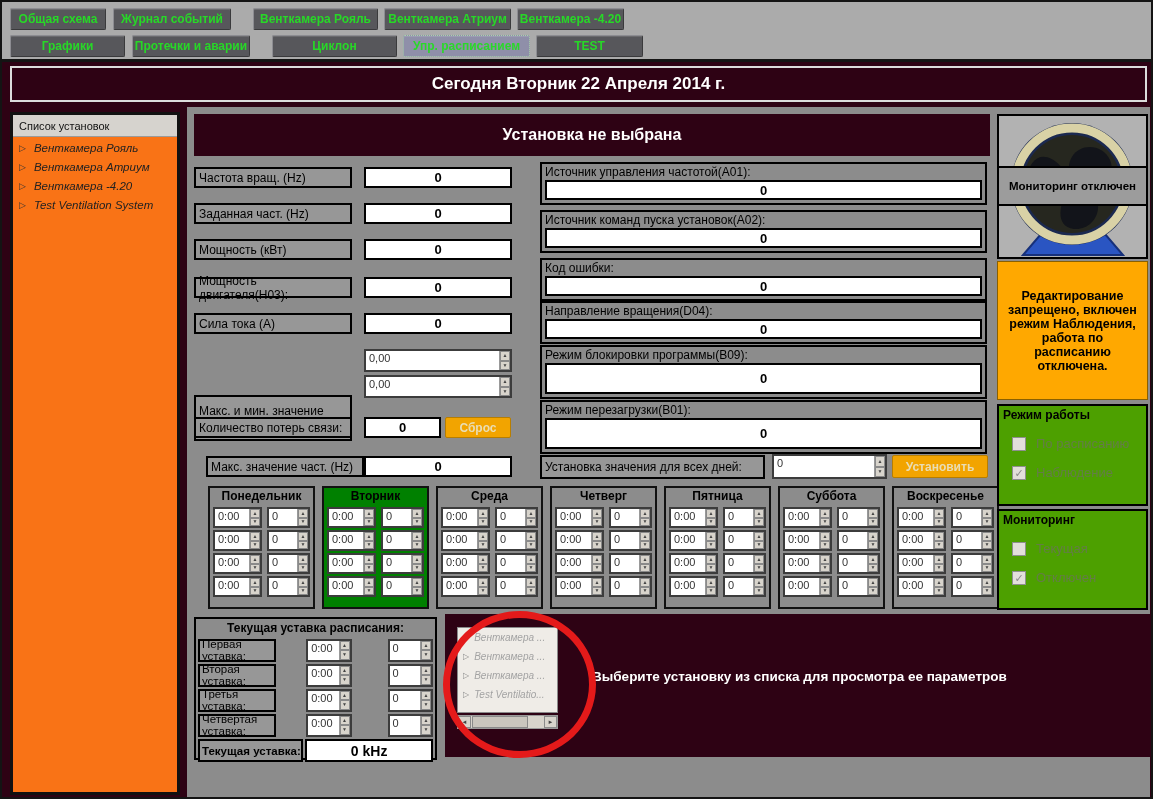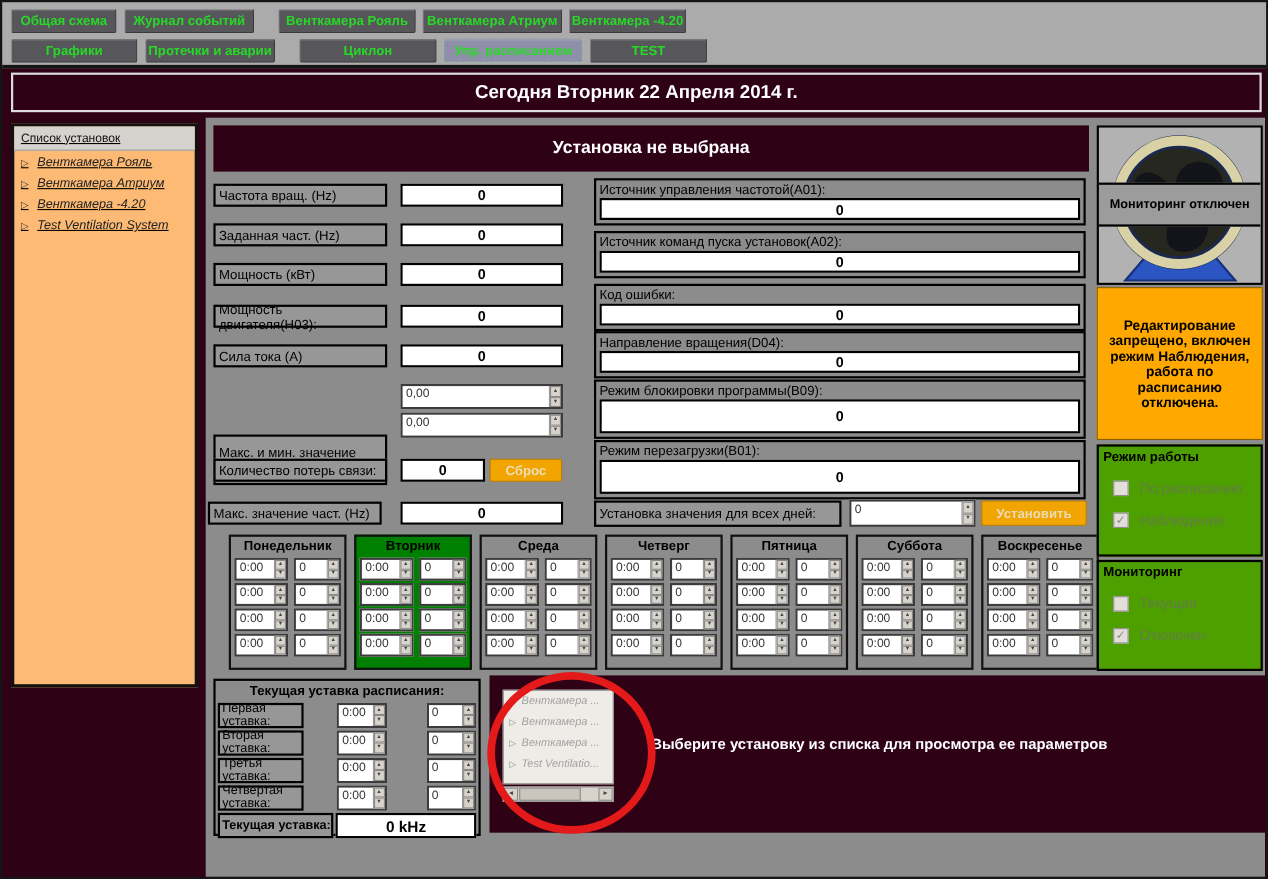--- a/index.html
+++ b/index.html
@@ -13,21 +13,21 @@
   .tb-btn { height:22px; background:#57575b; border:1px solid #3a3a3c; border-top-color:#8d8d92; border-left-color:#8d8d92;
             border-radius:2px; color:#27d827; font-weight:bold; font-size:12px; display:flex; align-items:center; justify-content:center;
             cursor:pointer; box-shadow:inset 0 1px 0 rgba(255,255,255,.12); }
   .tb-btn.active { background:#8f8fa9; border:1px dotted #aad4aa; color:#2ad82a; }
 
   
   .datebar { position:absolute; left:8px; top:64px; width:1137px; height:36px; background:#2e0214; border:2px solid #dcdcdc;
              color:#fff; font-weight:bold; font-size:17px; display:flex; align-items:center; justify-content:center; }
 
   
-  .sidebar { position:absolute; left:8px; top:110px; width:170px; height:513px; background:#fdba74; border:3px solid #111;text-decoration:underline; }
+  .sidebar { position:absolute; left:8px; top:110px; width:170px; height:683px; background:#f97316; border:3px solid #111; }
   .sb-header { height:22px; background:#d6d3ce; border-bottom:1px solid #9a9a9a; font-size:11px; color:#111; display:flex; align-items:center; padding:0 6px; }
   .sb-item { display:flex; align-items:center; height:16px; margin:3px 0 0 6px; font-size:11.5px; font-style:italic; color:#222; cursor:pointer; }
   .tri { font-style:normal; font-size:9px; color:#333; margin-right:8px; }
 
   
   .main { position:absolute; left:185px; top:105px; width:963px; height:690px; background:#8c8c8c; }
   .title { position:absolute; left:7px; top:7px; width:796px; height:42px; background:#2e0214; color:#fff; font-weight:bold; font-size:16px;
            display:flex; align-items:center; justify-content:center; }
 
   .lbl { position:absolute; background:#979797; border:2px solid #000; font-size:12px; color:#000000; display:flex; align-items:center; padding:0 3px; }
@@ -160,21 +160,21 @@
         <span class="spin abs" style="width: 148px; height: 23px; left: 177px; top: 268px;">
           <span class="sv">0,00</span>
           <span class="sbs">
             <span class="sb">▲</span>
             <span class="sb">▼</span>
           </span>
         </span>
         <div class="lbl" style="left: 7px; top: 310px; width: 158px; height: 21px;">Количество потерь связи:</div>
         <div class="val" style="left: 177px; top: 310px; width: 77px; height: 21px;">0</div>
         <div class="btn-orange" style="left: 258px; top: 310px; width: 66px; height: 21px;">Сброс</div>
-        <div class="lbl" style="left: 2px; top: 349px; width: 158px; height: 21px;">Макс. значение част. (Hz)</div>
+        <div class="lbl" style="left: 19px; top: 349px; width: 158px; height: 21px;">Макс. значение част. (Hz)</div>
         <div class="val" style="left: 177px; top: 349px; width: 148px; height: 21px;">0</div>
       </div>
     <div id="right-groups">
         <div class="group" style="top: 55px;">
           <div class="g-lbl">Источник управления частотой(A01):</div>
           <div class="g-val" style="height: 20px;">0</div>
         </div>
         <div class="group" style="top: 103px;">
           <div class="g-lbl">Источник команд пуска установок(A02):</div>
           <div class="g-val" style="height: 20px;">0</div>

